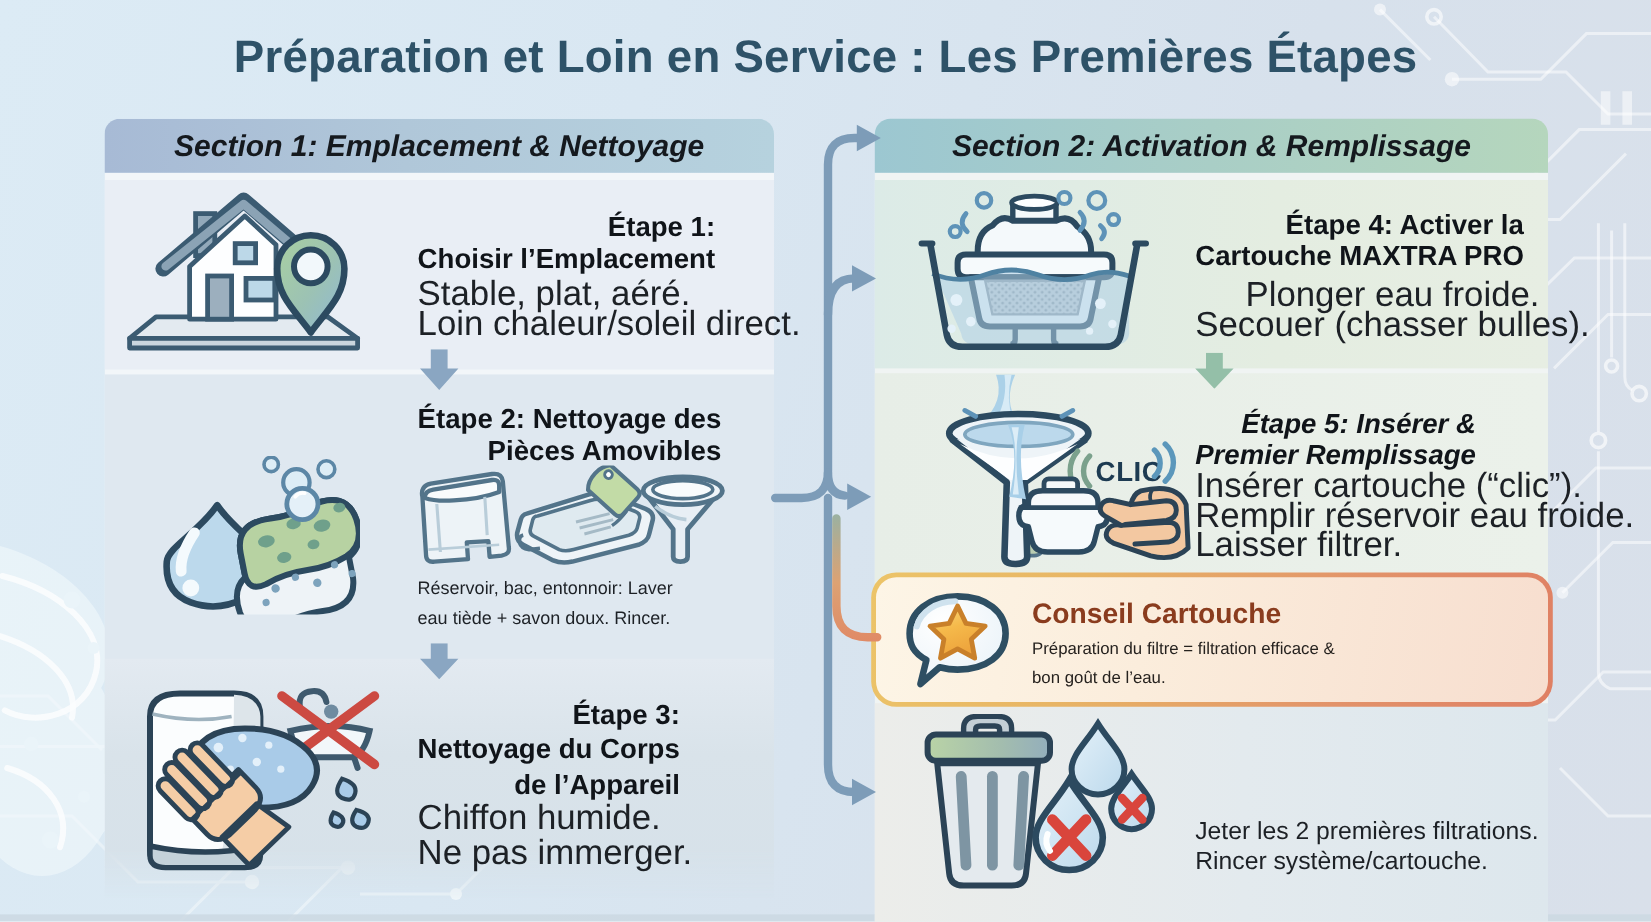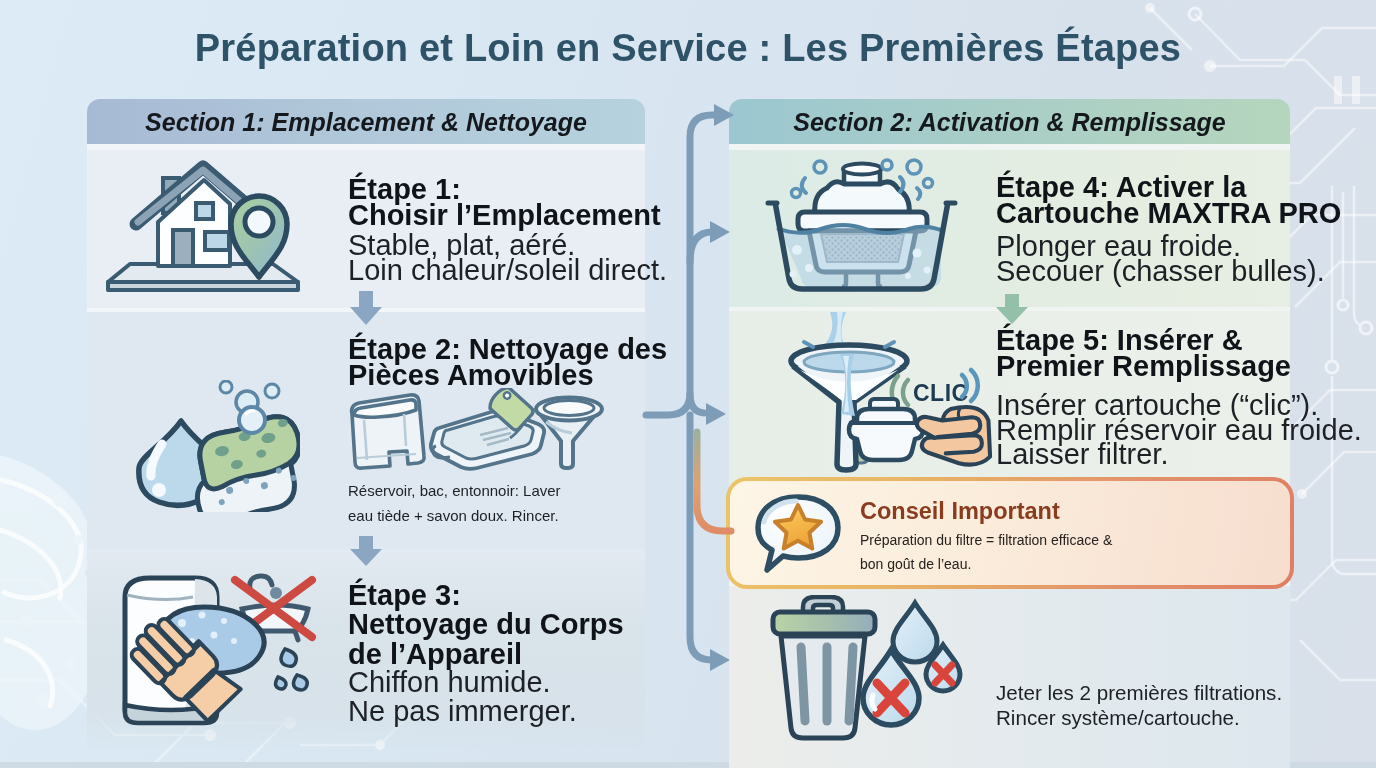--- a/index.html
+++ b/index.html
@@ -19,21 +19,21 @@
   #hdr2{background:linear-gradient(90deg,#9cc7d1,#a9cec6 50%,#b5d6bd);border-radius:13px 13px 0 0;}
   .row{position:absolute;left:0;width:100%;}
   #p1sep{top:45px;height:605px;background:#f2f6f9;}
   #p1r1{top:51px;height:158px;background:#e9eef5;}
   #p1r2{top:213px;height:333px;background:#dfe8f0;}
   #p1r3{top:450px;height:200px;background:linear-gradient(#e3eaf1,#d9e3ea 40%,#d6e1e9);}
   #p2sep{top:45px;height:624px;background:#f0f4f3;}
   #p2r1{top:51px;height:157px;background:linear-gradient(90deg,#dcebe7,#e4ede1 60%,#e7eee3);}
   #p2r2{top:212px;height:258px;background:linear-gradient(90deg,#e7eee7,#ebf1ea);}
   #p2r3{top:487px;height:182px;background:linear-gradient(90deg,#ecedea,#e3eaee 55%,#dde7ed);}
-  .h{position:absolute;font-weight:bold;font-size:29px;line-height:26px;color:#101419;}
+  .h{position:absolute;font-weight:bold;font-size:23px;line-height:26px;color:#101419;text-align:right;}
   .b{position:absolute;font-size:29px;line-height:24.6px;color:#1d2126;}
   #conseilborder{left:726px;top:477px;width:568px;height:112px;border-radius:21px;
     background:linear-gradient(105deg,#ecc468,#e8b565 30%,#e2926a 70%,#df7f63);}
   #conseilbg{left:730px;top:481px;width:560px;height:104px;border-radius:17px;
     background:linear-gradient(100deg,#fdf5e6,#fbeddc 40%,#f7decf);}
   #ctitle{left:860px;top:498px;font-weight:bold;font-size:23.5px;color:#8a3c1e;}
   #cbody{left:860px;top:528px;font-size:14px;line-height:24px;color:#26221f;}
   .darr{position:absolute;}
 </style>
 </head>
@@ -137,28 +137,28 @@
   <div class="h" style="left:348px;top:176px;">Étape 1:<br>Choisir l’Emplacement</div>
   <div class="b" style="left:348px;top:233px;">Stable, plat, aéré.<br>Loin chaleur/soleil direct.</div>
 
   <div class="h" style="left:348px;top:336px;">Étape 2: Nettoyage des<br>Pièces Amovibles</div>
   <div class="b" style="left:348px;top:479px;font-size:15px;">Réservoir, bac, entonnoir: Laver<br>eau tiède + savon doux. Rincer.</div>
 
   <div class="h" style="left:348px;top:581px;line-height:29.3px;">Étape 3:<br>Nettoyage du Corps<br>de l’Appareil</div>
   <div class="b" style="left:348px;top:668px;line-height:29.3px;">Chiffon humide.<br>Ne pas immerger.</div>
 
   <div class="h" style="left:996px;top:174px;">Étape 4: Activer la<br>Cartouche MAXTRA PRO</div>
-  <div class="b" style="left:996px;top:234px;">Plonger eau froide.<br>Secouer (chasser bulles).</div>
-
-  <div class="h" style="left:996px;top:327px;">Étape 5: Insérer &amp;<br>Premier Remplissage</div>
+  <div class="b" style="left:996px;top:234px;text-align:center;">Plonger eau froide.<br>Secouer (chasser bulles).</div>
+
+  <div class="h" style="left:996px;top:340px;font-style:italic;">Étape 5: Insérer &amp;<br>Premier Remplissage</div>
   <div class="b" style="left:996px;top:393px;">Insérer cartouche (“clic”).<br>Remplir réservoir eau froide.<br>Laisser filtrer.</div>
 
   <div id="conseilborder" class="abs"></div>
   <div id="conseilbg" class="abs"></div>
-  <div id="ctitle" class="abs">Conseil Important</div>
+  <div id="ctitle" class="abs">Conseil Cartouche</div>
   <div id="cbody" class="abs">Préparation du filtre = filtration efficace &amp;<br>bon goût de l’eau.</div>
 
   <div class="b" style="left:996px;top:681px;font-size:20.6px;">Jeter les 2 premières filtrations.<br>Rincer système/cartouche.</div>
 
   <svg class="abs" style="left:100px;top:158px;" width="205" height="140" viewBox="0 0 205 140">
     <ellipse cx="160" cy="125" rx="34" ry="7" fill="#8fa3b0" opacity="0.45"></ellipse>
     <polygon points="30,106 173,106 198,124 8,124" fill="#e3eaf0" stroke="#3b5b72" stroke-width="4" stroke-linejoin="round"></polygon>
     <polygon points="8,124 198,124 198,132 8,132" fill="#c9d5de" stroke="#3b5b72" stroke-width="4" stroke-linejoin="round"></polygon>
     <rect x="63" y="20" width="16" height="35" fill="#92a9ba" stroke="#3b5b72" stroke-width="4"></rect>
     <polygon points="58,108 58,64 104,22 130,46 130,108" fill="#fdfeff" stroke="#3b5b72" stroke-width="4" stroke-linejoin="round"></polygon>

